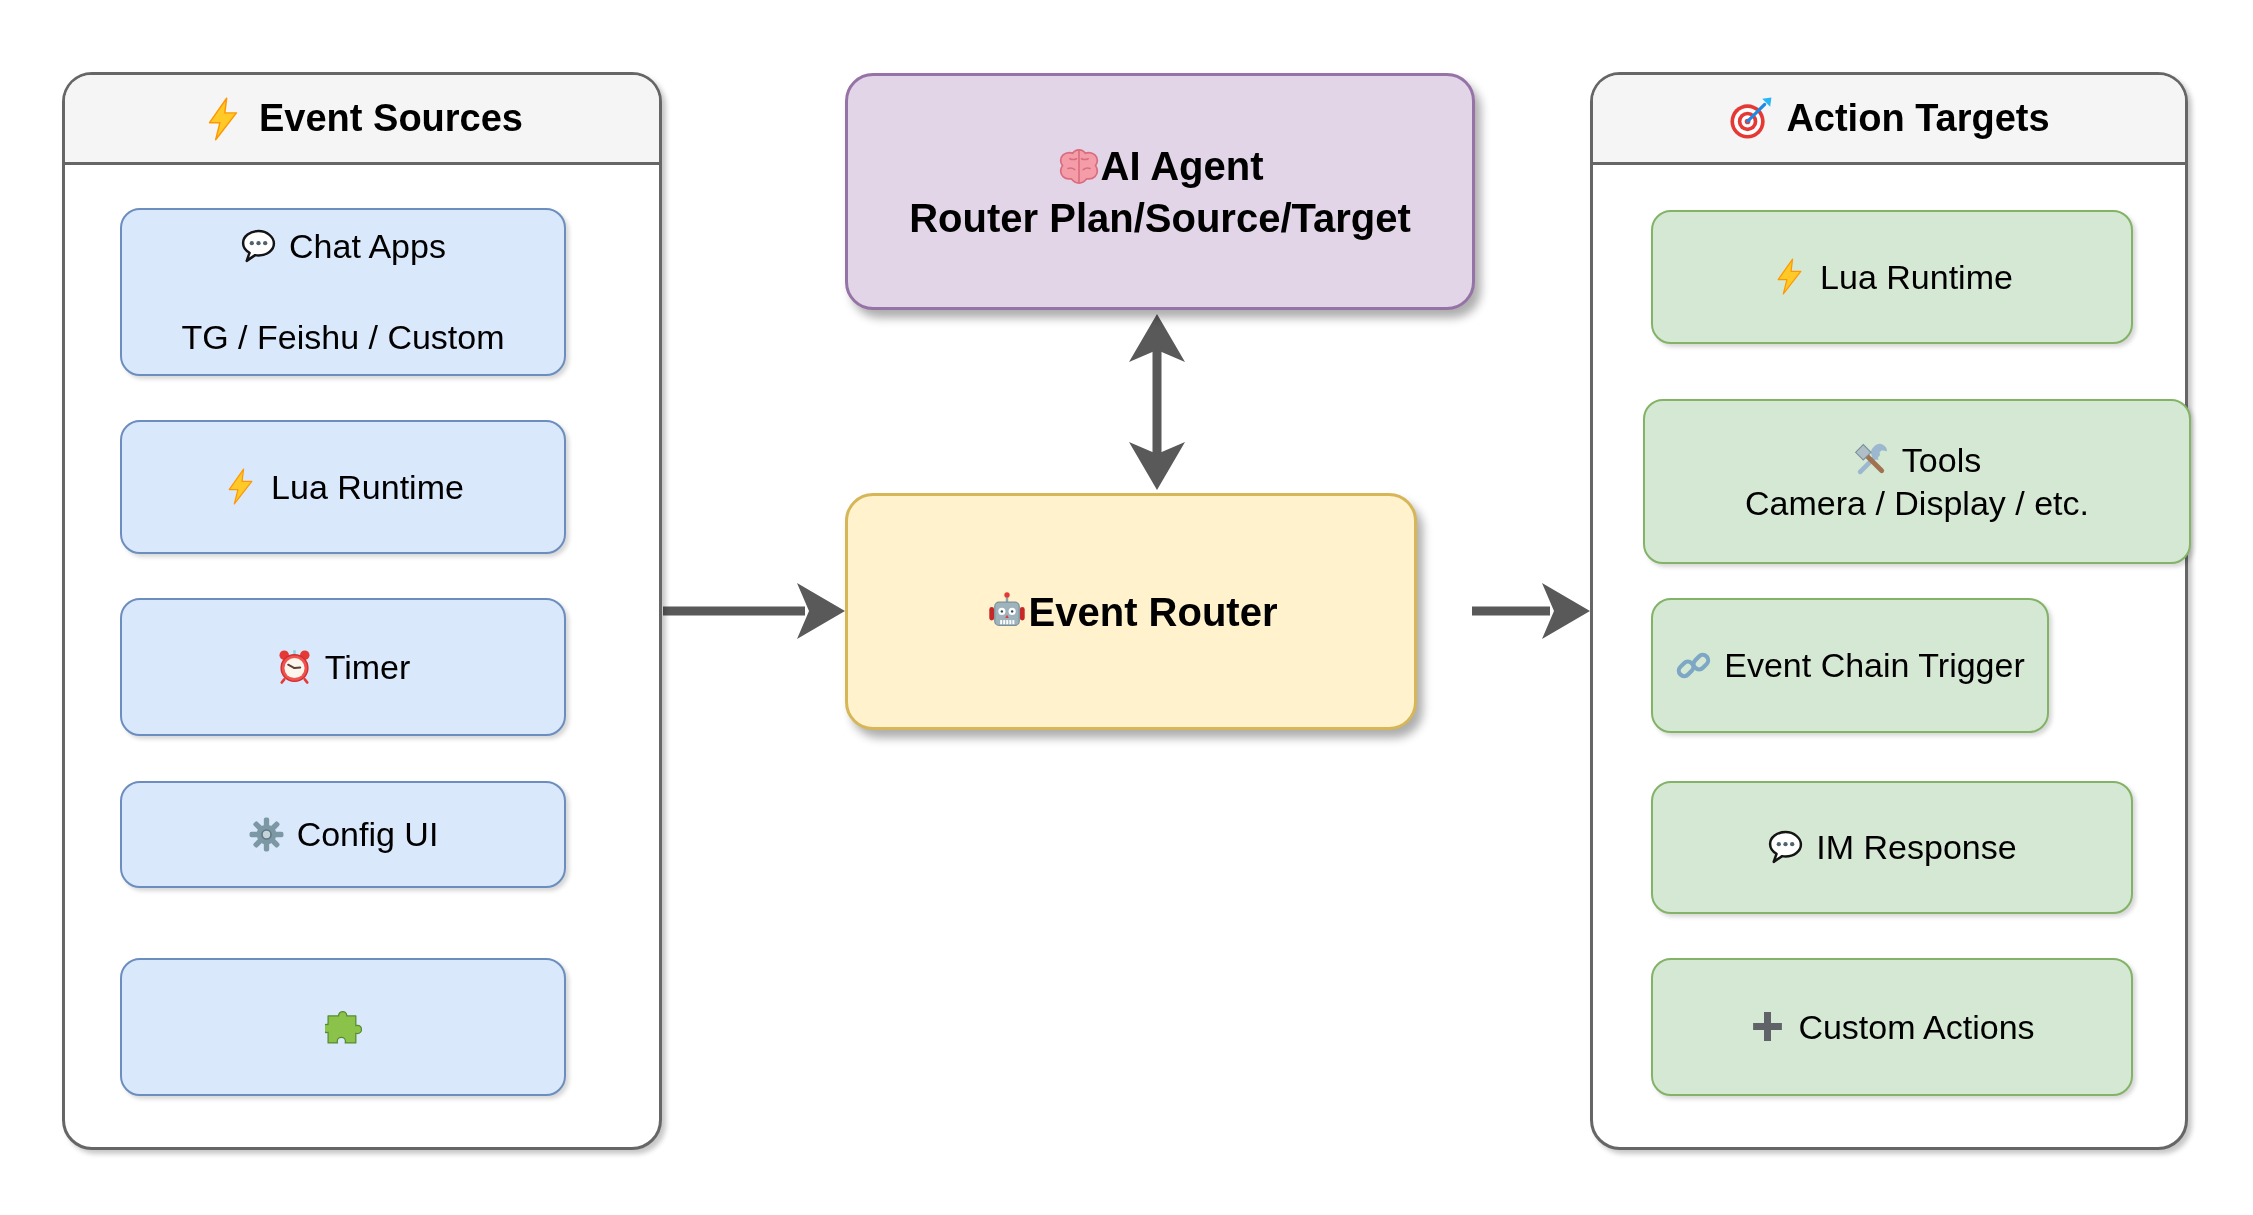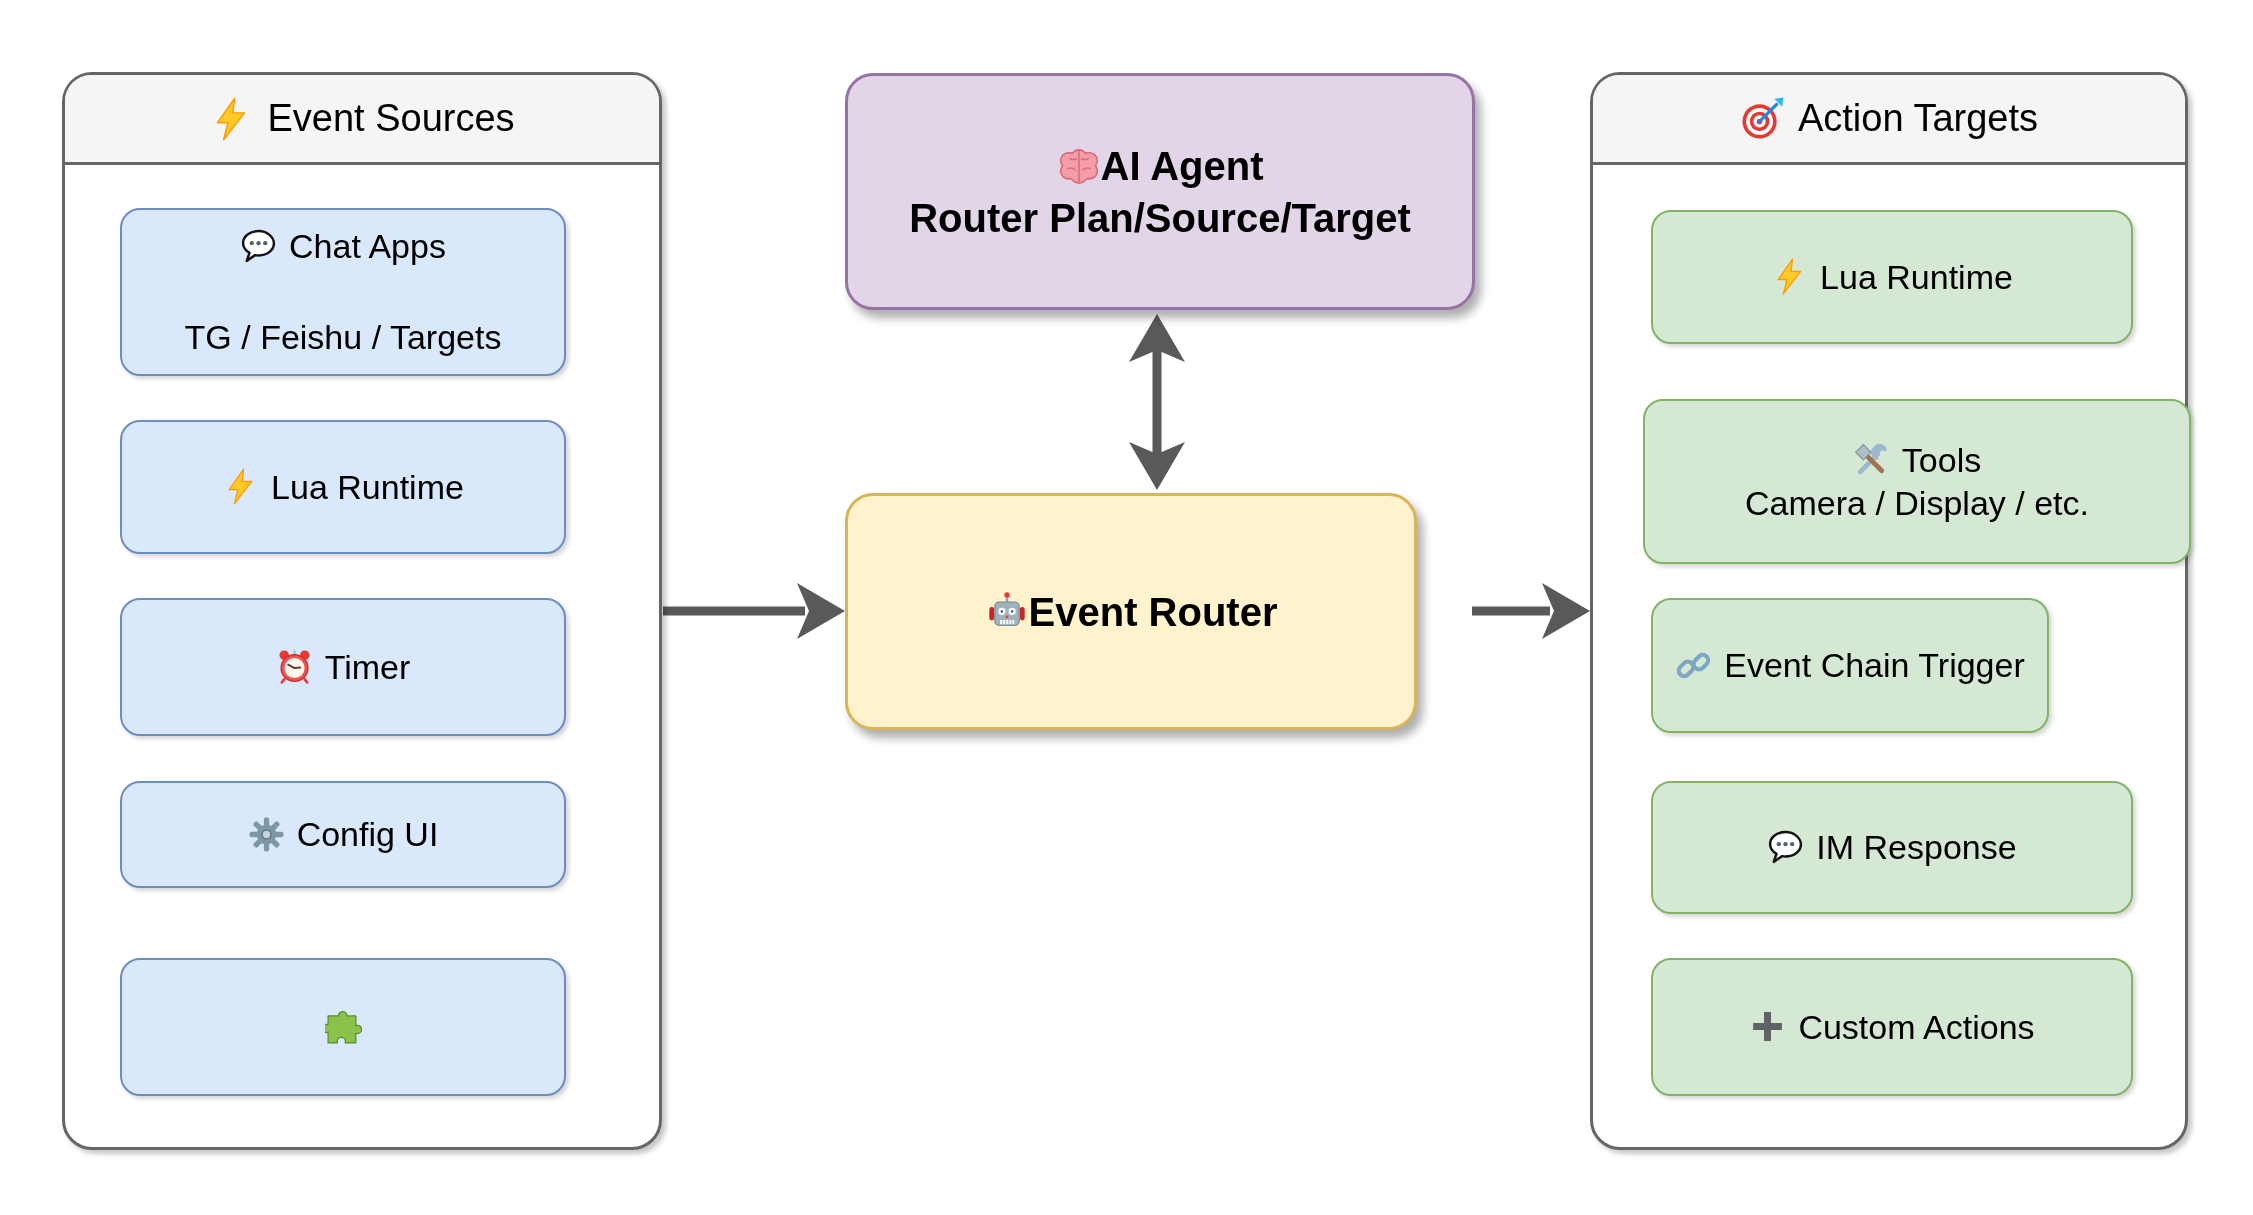--- a/index.html
+++ b/index.html
@@ -9,21 +9,21 @@
   }
   
   .panel{
     position:absolute;background:#fff;border:3px solid #666666;border-radius:30px;
     box-shadow:4px 4px 5px rgba(0,0,0,0.22);box-sizing:border-box;
   }
   .panel-header{
     position:absolute;top:0;left:0;right:0;height:87px;background:#f5f5f5;
     border-bottom:3px solid #666666;border-radius:26px 26px 0 0;
     display:flex;align-items:center;justify-content:center;gap:14px;
-    font-size:38px;font-weight:normal;
+    font-size:38px;font-weight:bold;
   }
   
   .node{
     position:absolute;display:flex;flex-direction:column;align-items:center;justify-content:center;
     border-radius:20px;font-size:34px;line-height:1.26;box-sizing:border-box;
     box-shadow:3px 3px 4px rgba(0,0,0,0.16);text-align:center;
   }
   .node .row{display:flex;align-items:center;justify-content:center;gap:12px;}
   .blue{background:#dae8fc;border:2.5px solid #6c8ebf;}
   .green{background:#d5e8d4;border:2.5px solid #82b366;}
@@ -178,21 +178,21 @@
         </svg>
       <span>Event Sources</span>
     </header>
     <div class="node blue" id="n-chat">
       <div class="row">
         <svg class="icon">
             <use href="#i-speech"></use>
           </svg>
         <span>Chat Apps</span>
       </div>
-      <div class="row">TG / Feishu / Targets</div>
+      <div class="row">TG / Feishu / Custom</div>
     </div>
     <div class="node blue" id="n-lua">
       <div class="row">
         <svg class="icon">
             <use href="#i-zap"></use>
           </svg>
         <span>Lua Runtime</span>
       </div>
     </div>
     <div class="node blue" id="n-timer">

